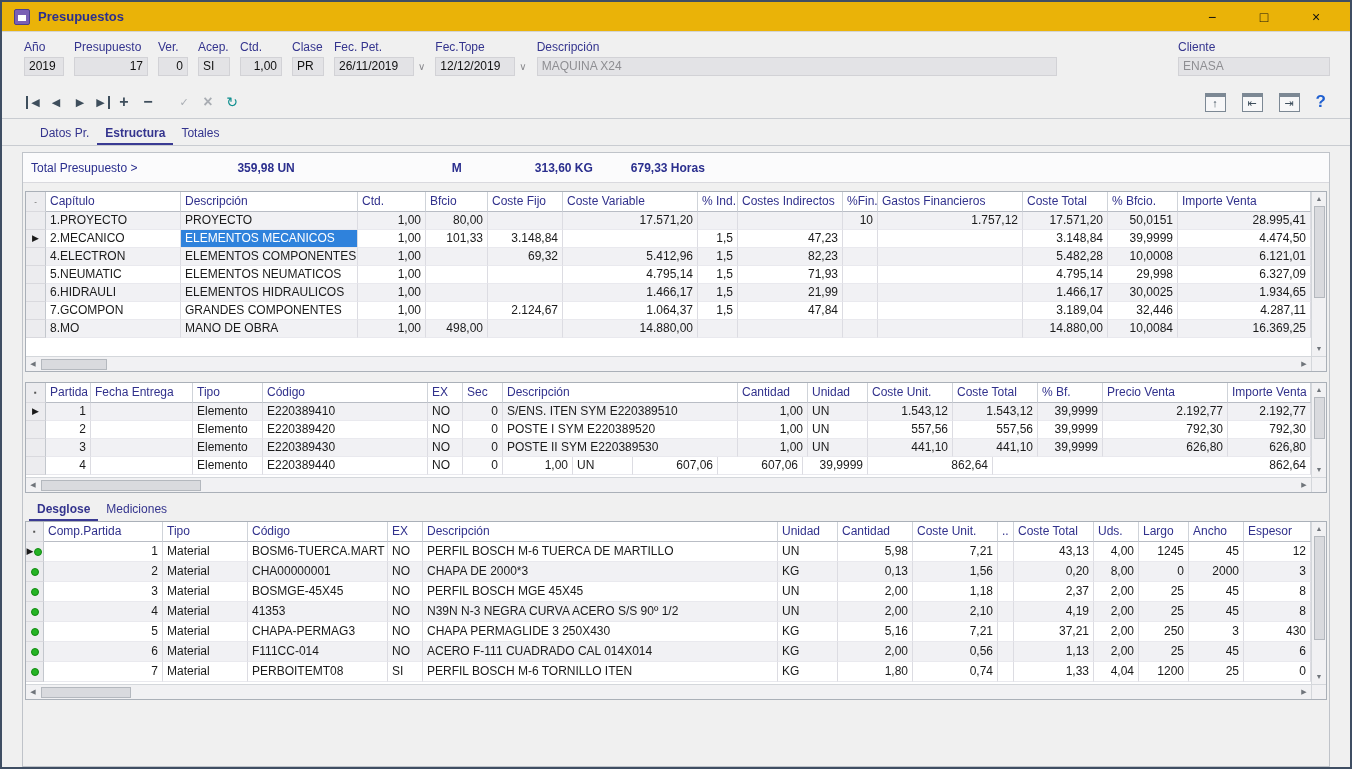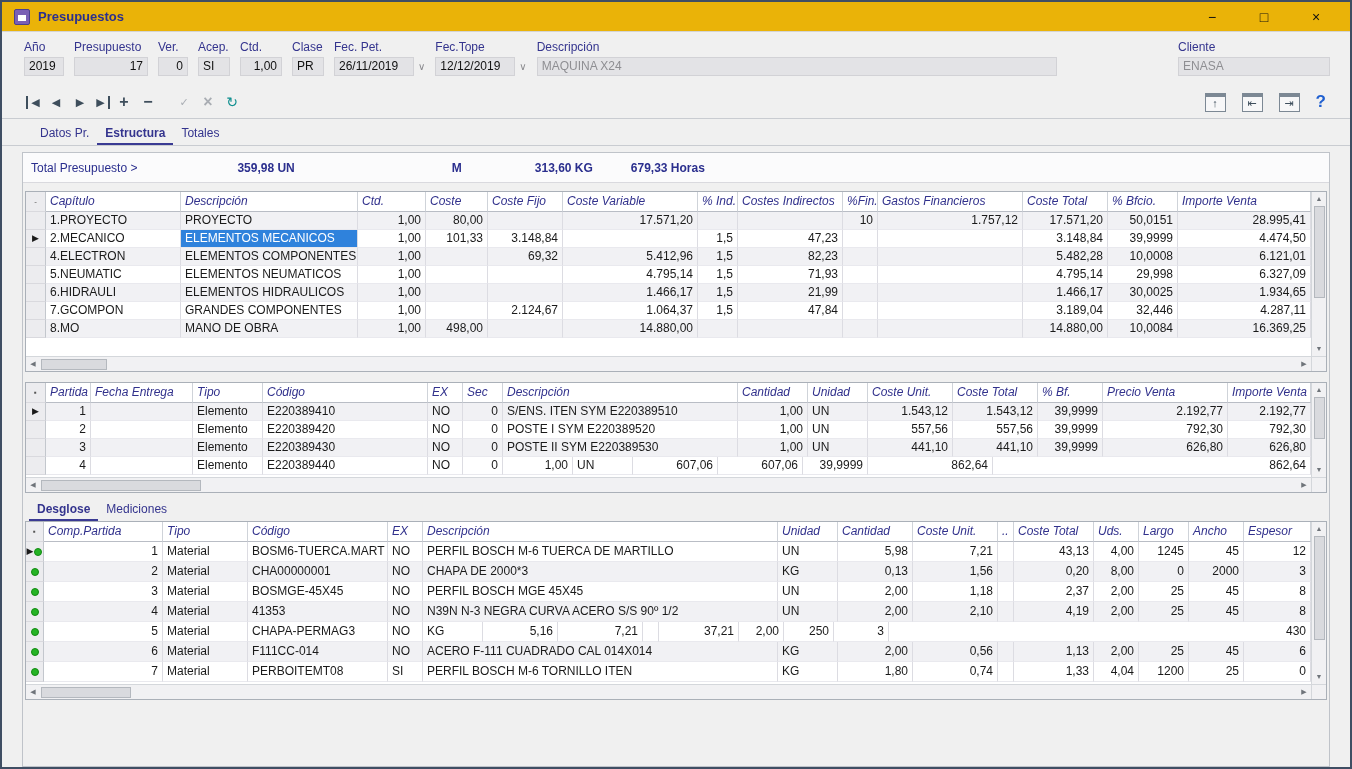--- a/index.html
+++ b/index.html
@@ -55,21 +55,21 @@
   .gap{flex:0 0 auto;background:#f0f0f0;}
   .flexfill{flex:1;background:#f0f0f0;}
 
   
   .grid-block{margin:0 2px;border:1px solid #aab0b8;background:#fff;display:flex;flex-direction:column;flex:0 0 auto;}
   .grid-body{display:flex;flex:1;min-height:0;}
   .gmain{flex:1;min-width:0;display:flex;flex-direction:column;overflow:hidden;background:#fff;}
   .grow{display:flex;flex:0 0 auto;overflow:hidden;}
   .gcell{padding:0 4px;font-size:12px;color:#1a1a1a;border-right:1px solid #dcdce2;overflow:hidden;white-space:nowrap;}
   .gcell.r{text-align:right;}
-  .grow.head .gcell{color:#31318c;background:#fff;border-bottom:1px solid #b9bdc5;border-right:1px solid #cfd3d9;font-style:italic;}
+  .grow.head .gcell{color:#31318c;background:#fff;border-bottom:1px solid #b9bdc5;border-right:1px solid #cfd3d9;}
   .grow.data .gcell{border-bottom:1px solid #e9e9ee;background:#fff;}
   .grow.data.shade .gcell{background:#f1f1f4;}
   .gcell.selcell{background:#2f82dc !important;color:#fff;}
   .gsel{background:#ececef;border-right:1px solid #c3c7cd;border-bottom:1px solid #d9d9de;display:flex;align-items:center;justify-content:center;gap:1px;font-size:8px;color:#555;flex:0 0 auto;}
   .marker{font-size:9px;color:#1a1a1a;line-height:1;}
   .dot{width:8px;height:8px;border-radius:50%;background:#25b325;border:1px solid #128a12;display:inline-block;flex:0 0 auto;}
   .gfill{flex:1;background:#fff;}
 
   
   .vscroll{width:15px;flex:0 0 auto;background:#f1f1f3;border-left:1px solid #d4d7db;display:flex;flex-direction:column;align-items:center;}
@@ -187,21 +187,21 @@
       <div class="gap" style="height:8px"></div>
 
       <div class="grid-block" style="height:181px">
         <div class="grid-body">
           <div class="gmain" id="grid1">
               <div class="grow head" style="height: 20px; line-height: 19px;">
                 <div class="gsel" style="flex: 0 0 20px; width: 20px;">-</div>
                 <div class="gcell" style="flex: 0 0 135px; width: 135px;">Capítulo</div>
                 <div class="gcell" style="flex: 0 0 177px; width: 177px;">Descripción</div>
                 <div class="gcell" style="flex: 0 0 68px; width: 68px;">Ctd.</div>
-                <div class="gcell" style="flex: 0 0 62px; width: 62px;">Coste</div>
+                <div class="gcell" style="flex: 0 0 62px; width: 62px;">Bfcio</div>
                 <div class="gcell" style="flex: 0 0 75px; width: 75px;">Coste Fijo</div>
                 <div class="gcell" style="flex: 0 0 135px; width: 135px;">Coste Variable</div>
                 <div class="gcell" style="flex: 0 0 40px; width: 40px;">% Ind.</div>
                 <div class="gcell" style="flex: 0 0 105px; width: 105px;">Costes Indirectos</div>
                 <div class="gcell" style="flex: 0 0 35px; width: 35px;">%Fin.</div>
                 <div class="gcell" style="flex: 0 0 145px; width: 145px;">Gastos Financieros</div>
                 <div class="gcell" style="flex: 0 0 85px; width: 85px;">Coste Total</div>
                 <div class="gcell" style="flex: 0 0 70px; width: 70px;">% Bfcio.</div>
                 <div class="gcell" style="flex: 1 1 auto;">Importe Venta</div>
               </div>
@@ -551,20 +551,21 @@
                 <div class="gcell r" style="flex: 1 1 auto;">8</div>
               </div>
               <div class="grow data" style="height: 20px; line-height: 19px;">
                 <div class="gsel" style="flex: 0 0 18px; width: 18px;">
                   <span class="dot"></span>
                 </div>
                 <div class="gcell r" style="flex: 0 0 119px; width: 119px;">5</div>
                 <div class="gcell" style="flex: 0 0 85px; width: 85px;">Material</div>
                 <div class="gcell" style="flex: 0 0 140px; width: 140px;">CHAPA-PERMAG3</div>
                 <div class="gcell" style="flex: 0 0 35px; width: 35px;">NO</div>
+                <div class="gcell" style="flex: 0 0 355px; width: 355px;">CHAPA PERMAGLIDE 3 250X430</div>
                 <div class="gcell" style="flex: 0 0 60px; width: 60px;">KG</div>
                 <div class="gcell r" style="flex: 0 0 75px; width: 75px;">5,16</div>
                 <div class="gcell r" style="flex: 0 0 85px; width: 85px;">7,21</div>
                 <div class="gcell" style="flex: 0 0 16px; width: 16px;"></div>
                 <div class="gcell r" style="flex: 0 0 80px; width: 80px;">37,21</div>
                 <div class="gcell r" style="flex: 0 0 45px; width: 45px;">2,00</div>
                 <div class="gcell r" style="flex: 0 0 50px; width: 50px;">250</div>
                 <div class="gcell r" style="flex: 0 0 55px; width: 55px;">3</div>
                 <div class="gcell r" style="flex: 1 1 auto;">430</div>
               </div>

